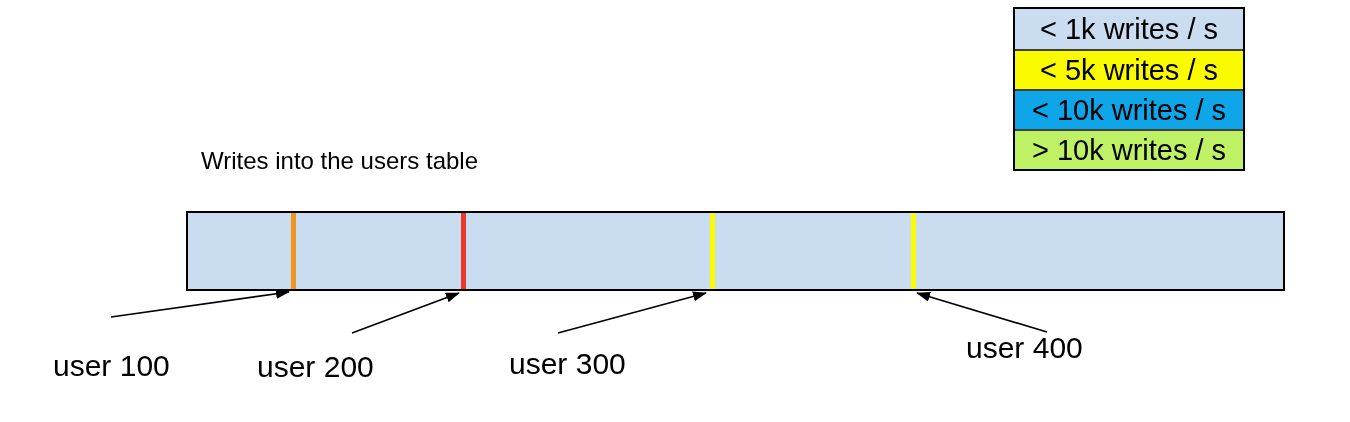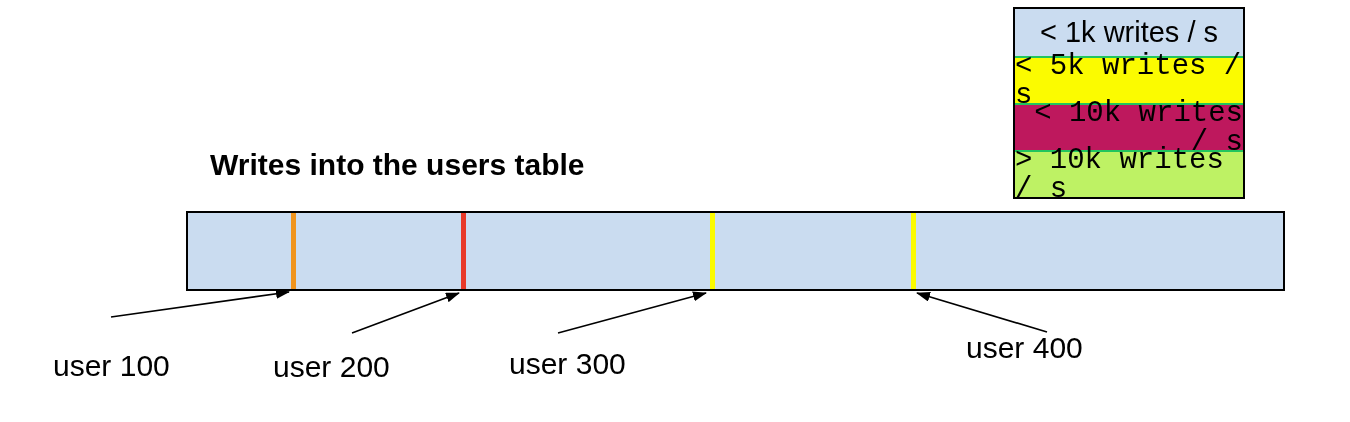--- a/index.html
+++ b/index.html
@@ -1,42 +1,42 @@
 <!DOCTYPE html>
 <html><head>
 <meta charset="utf-8">
 <style>
   html,body{margin:0;padding:0;background:#ffffff;}
   body{font-family:"Liberation Sans", sans-serif;color:#000;}
   .canvas{position:relative;width:1350px;height:422px;background:#ffffff;overflow:hidden;}
-  .title{position:absolute;left:210px;top:147px;font-size:30px;line-height:1.2;white-space:nowrap;font-weight:bold;}
+  .title{position:absolute;left:201px;top:147px;font-size:24px;line-height:1.2;white-space:nowrap;}
   .legend{position:absolute;left:1013px;top:7px;width:232px;box-sizing:border-box;border:2px solid #000;}
-  .legend-row{height:47px;box-sizing:border-box;display:flex;align-items:center;justify-content:center;}
-  .legend-row + .legend-row{border-top:2px solid #22c55e;font-family:Liberation Mono, monospace;}
+  .legend-row{height:40px;box-sizing:border-box;display:flex;align-items:center;justify-content:center;}
+  .legend-row + .legend-row{border-top:2px solid #404040;}
   .legend-row span{font-size:29px;line-height:1;}
   .bar{position:absolute;left:186px;top:211px;width:1099px;height:80px;box-sizing:border-box;border:2px solid #000;}
   .marker{position:absolute;top:0;bottom:0;width:5px;}
   .arrows{position:absolute;left:0;top:0;width:1350px;height:422px;pointer-events:none;}
   .callout-label{position:absolute;font-size:30px;line-height:1.2;white-space:nowrap;}
 </style>
 </head>
 <body>
 
 <div class="canvas">
 
   <div class="title">Writes into the users table</div>
 
   <div class="legend">
       <div class="legend-row" style="background: rgb(202, 220, 240);">
         <span>&lt; 1k writes / s</span>
       </div>
       <div class="legend-row" style="background: rgb(251, 251, 0);">
         <span>&lt; 5k writes / s</span>
       </div>
-      <div class="legend-row" style="background: #be185d; text-align: right;">
+      <div class="legend-row" style="background: #0ea5e9; text-align: right;">
         <span>&lt; 10k writes / s</span>
       </div>
       <div class="legend-row" style="background: #bef264;">
         <span>&gt; 10k writes / s</span>
       </div>
     </div>
 
   <div class="bar" style="background: rgb(202, 220, 240); border-color: rgb(0, 0, 0);">
       <div class="marker" style="left: 102.5px; background: rgb(240, 148, 29);"></div>
       <div class="marker" style="left: 272.5px; background: rgb(232, 57, 42);"></div>
@@ -51,18 +51,18 @@
       </marker>
     </defs>
   <line x1="111" y1="317" x2="289" y2="292" stroke="#000" stroke-width="1.6" marker-end="url(#arrowhead)"></line>
       <line x1="352" y1="333" x2="459" y2="293" stroke="#000" stroke-width="1.6" marker-end="url(#arrowhead)"></line>
       <line x1="558" y1="333" x2="706" y2="293" stroke="#000" stroke-width="1.6" marker-end="url(#arrowhead)"></line>
       <line x1="1047" y1="332" x2="917" y2="293" stroke="#000" stroke-width="1.6" marker-end="url(#arrowhead)"></line>
     </svg>
 
   <div>
       <div class="callout-label" style="left: 53px; top: 348px;">user 100</div>
-      <div class="callout-label" style="left: 273px; top: 349px;">user 200</div>
+      <div class="callout-label" style="left: 257px; top: 349px;">user 200</div>
       <div class="callout-label" style="left: 509px; top: 346px;">user 300</div>
       <div class="callout-label" style="left: 966px; top: 330px;">user 400</div>
     </div>
 
 </div>
 
 </body></html>

